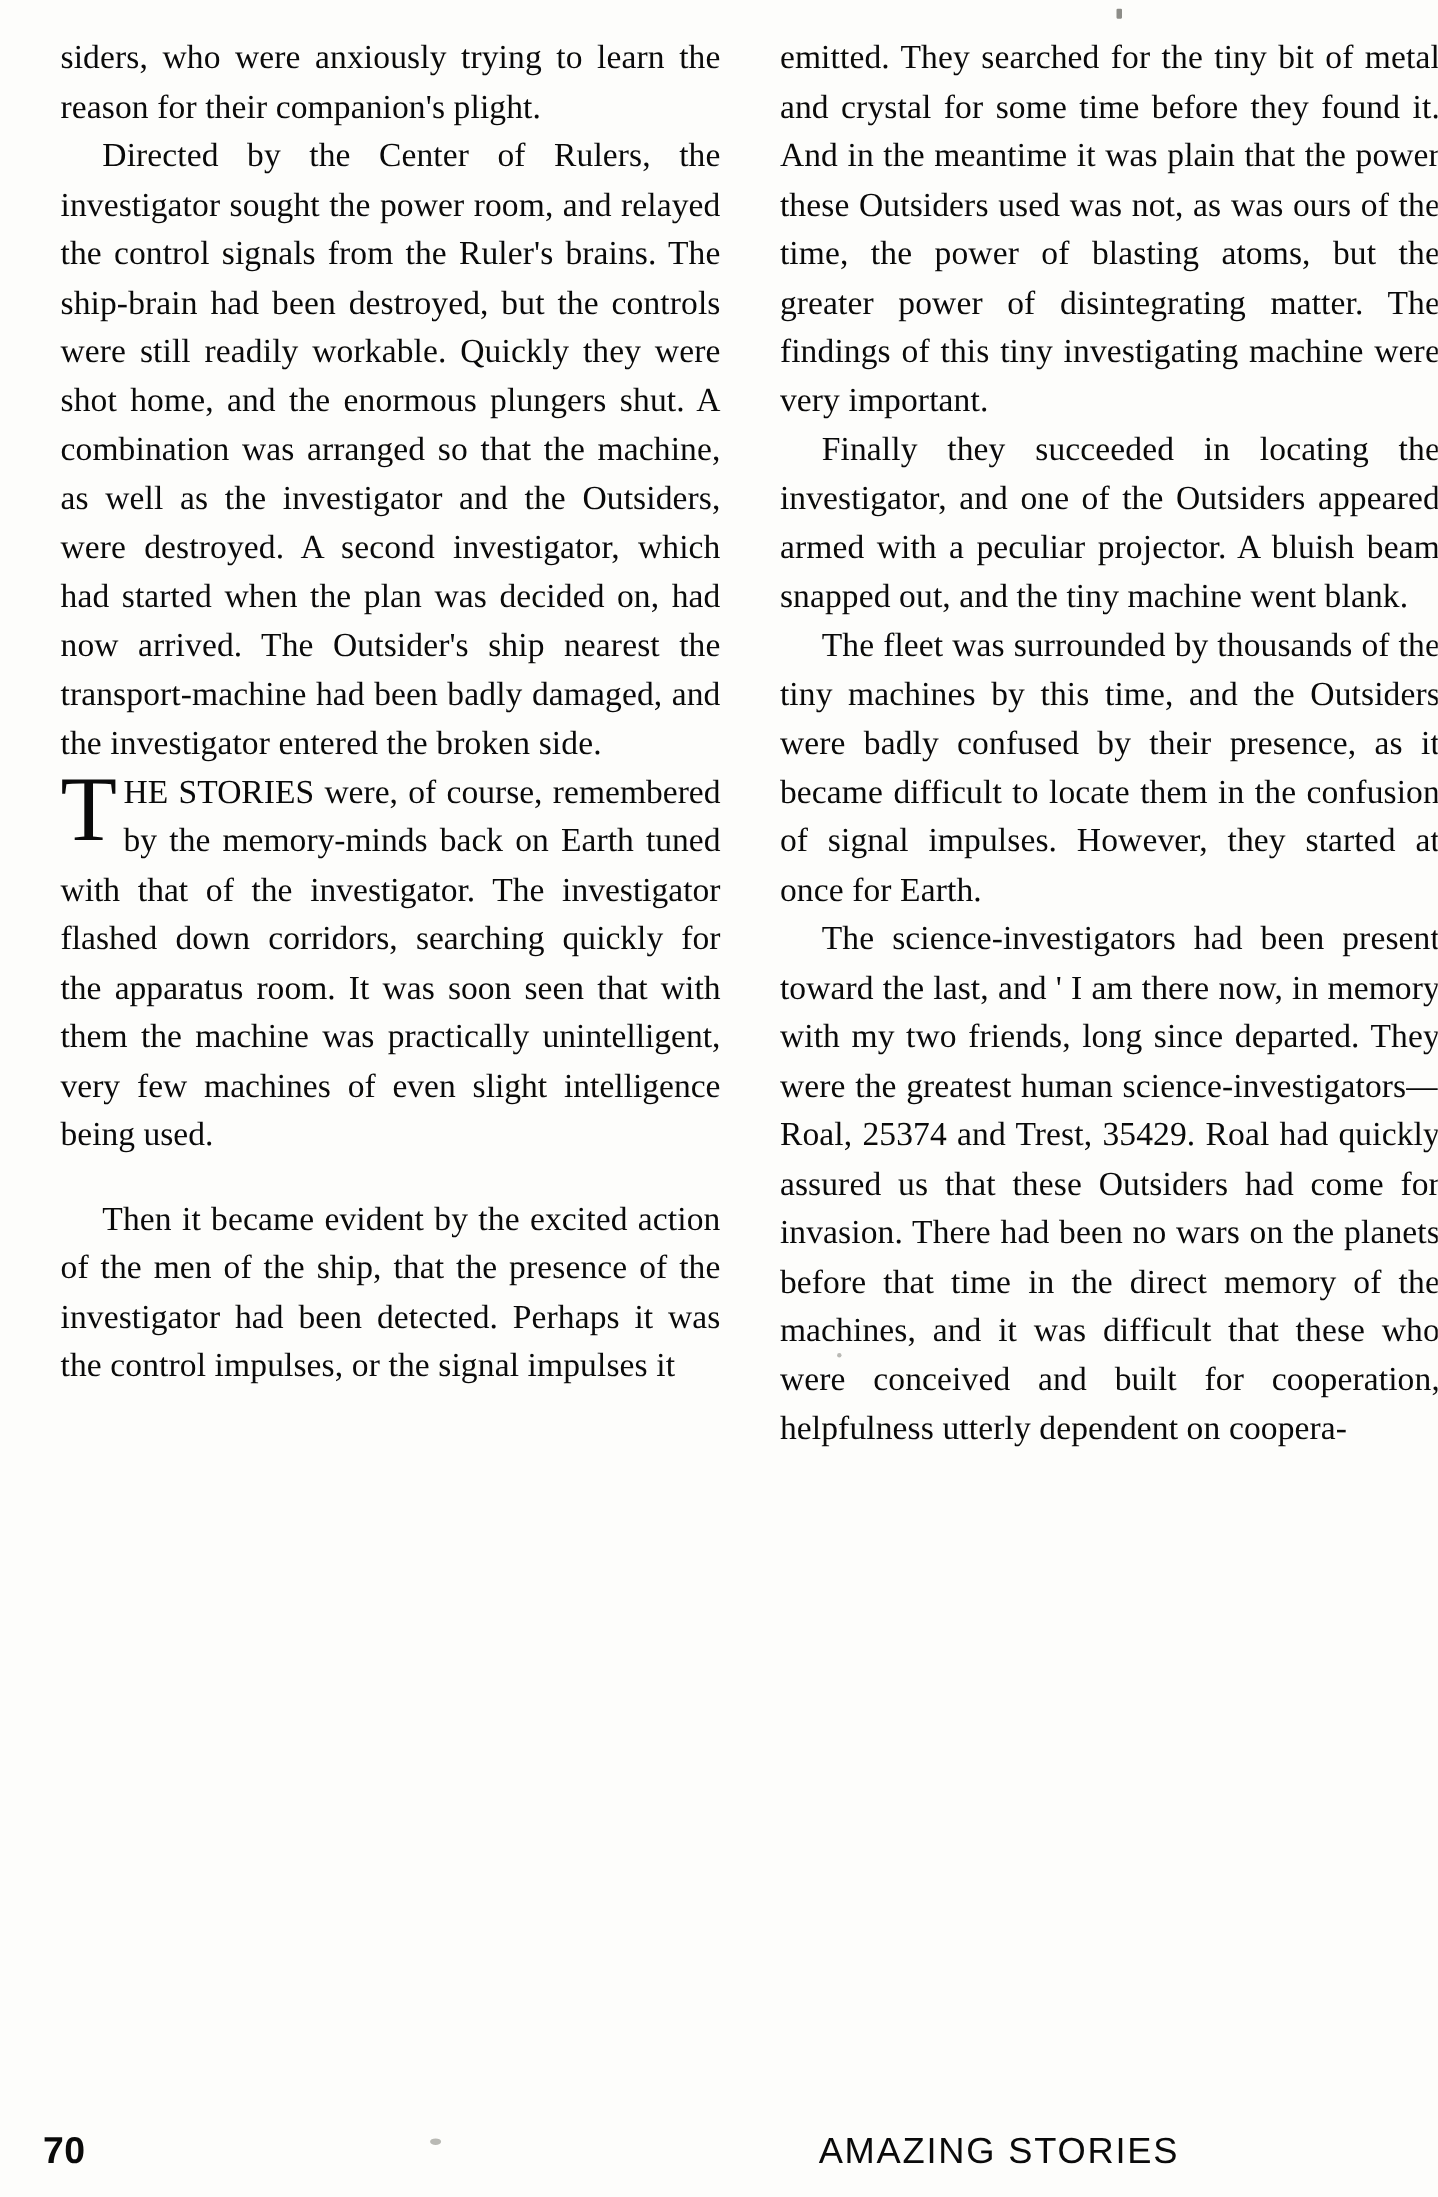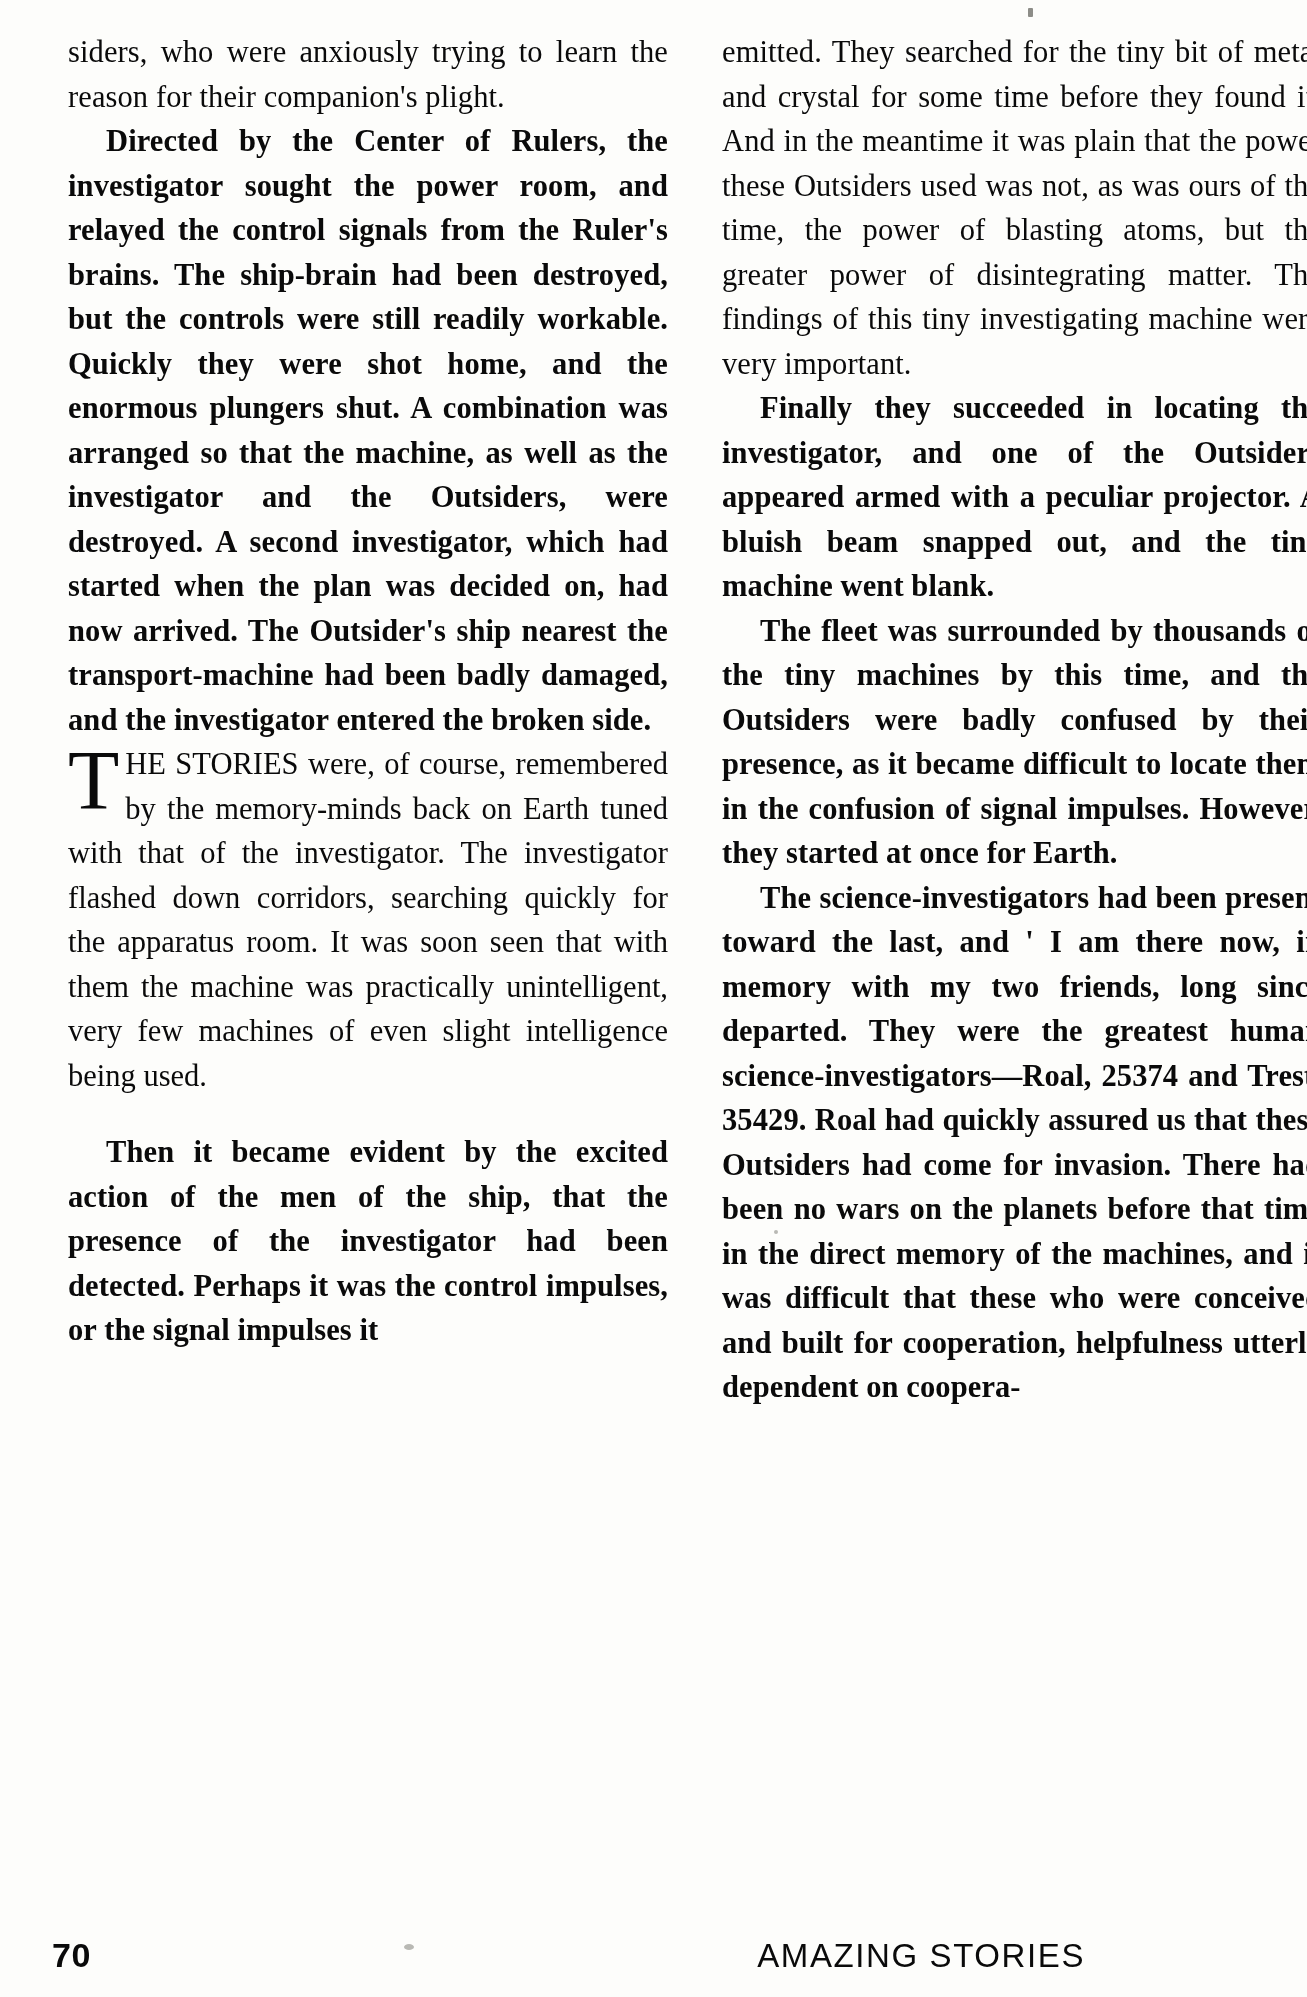--- a/index.html
+++ b/index.html
@@ -10,21 +10,21 @@
   body {
     width: 1307px;
     height: 1997px;
     position: relative;
     font-family: "Liberation Serif", serif;
     color: #0a0a0a;
     overflow: hidden;
   }
   .page {
     position: absolute;
-    top: 0; left: 16px;
+    top: 0; left: 3px;
     width: 1105px;
     height: 1997px;
     box-sizing: border-box;
     padding: 30px 36px 20px 52px;
   }
   .columns {
     display: flex;
     flex-direction: row;
     gap: 54px;
     height: 1845px;
@@ -38,21 +38,20 @@
     font-size: 30.5px;
     line-height: 44.5px;
     text-align: justify;
     text-justify: inter-word;
     letter-spacing: 0.1px;
     -webkit-hyphens: none;
     hyphens: none;
   }
   p.indent {
     text-indent: 38px;
-    font-weight: bold;
   }
   p.noindent {
     text-indent: 0;
   }
   .gap-before {
     margin-top: 32px;
   }
   
   .dropcap-para {
     position: relative;

